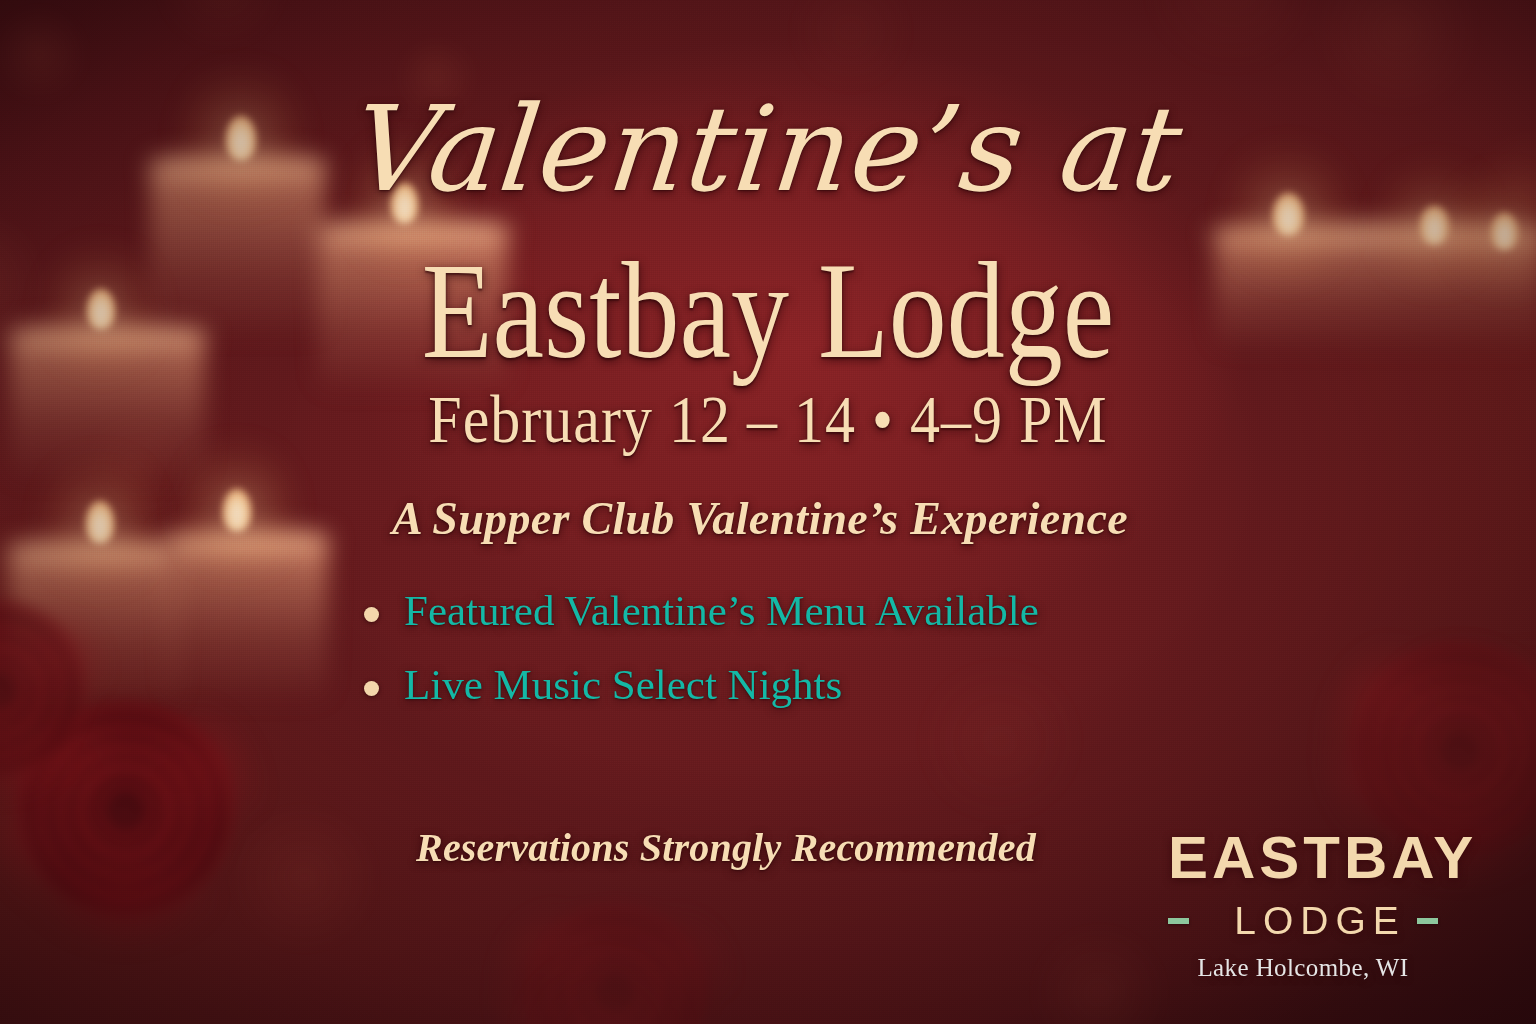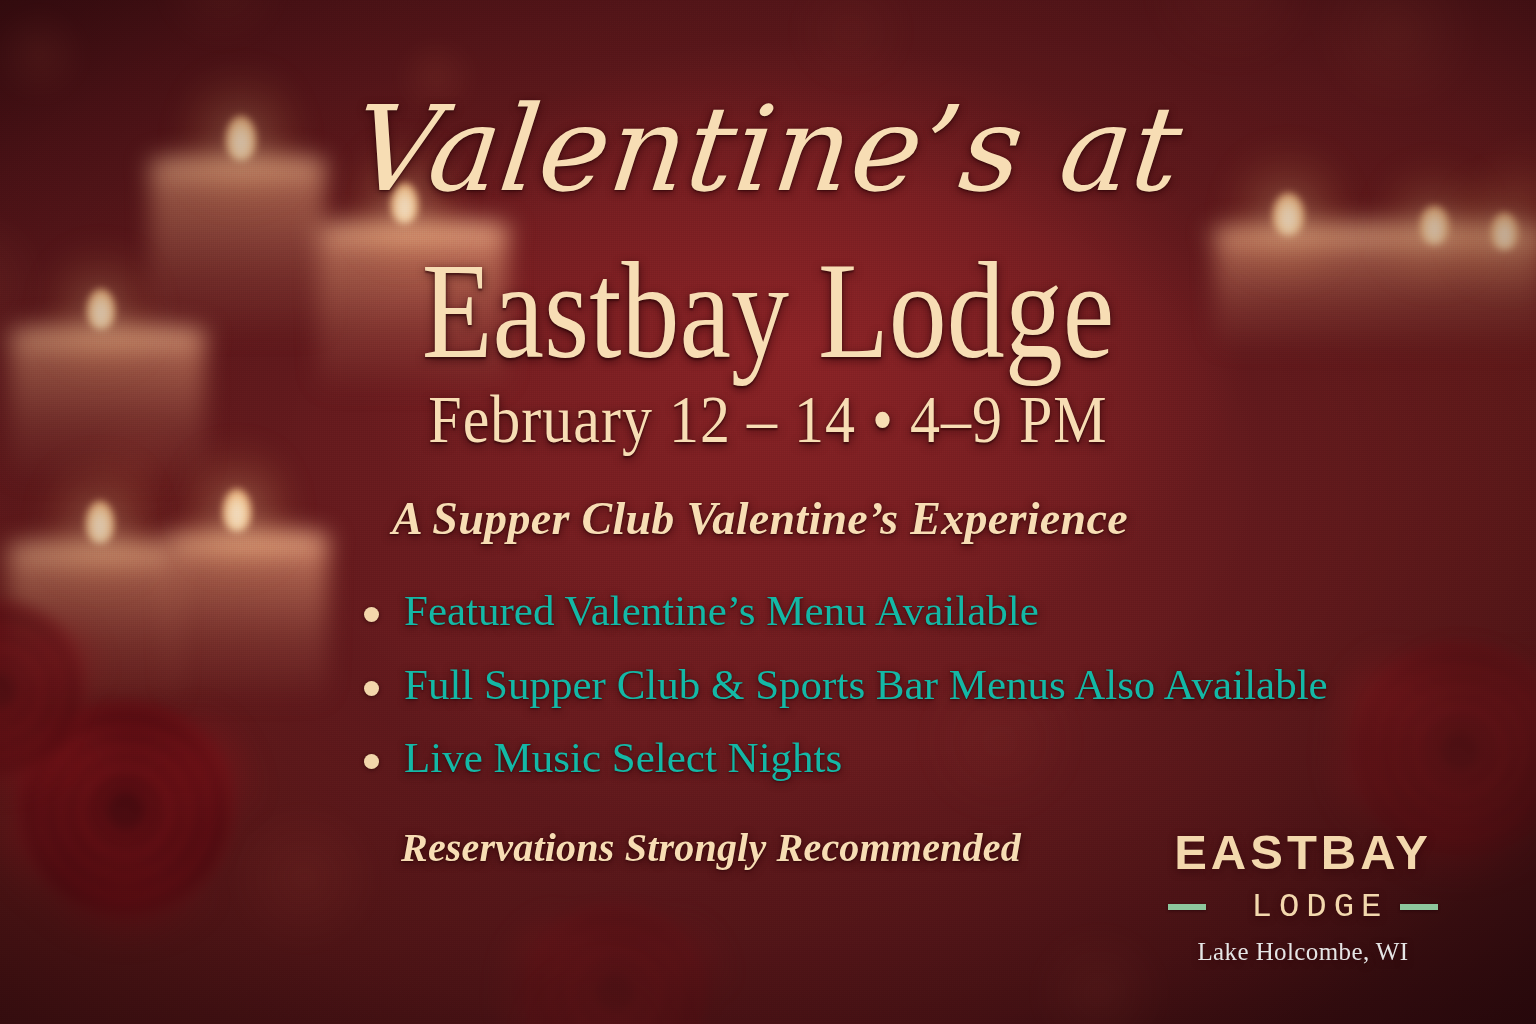--- a/index.html
+++ b/index.html
@@ -210,63 +210,63 @@
     left: 6px;
     top: 21px;
     width: 15px;
     height: 15px;
     border-radius: 50%;
     background: #f3d6ab;
     box-shadow: 0 1px 4px rgba(40,5,8,.7);
   }
 
   .reservations {
-    left: 401px;
+    left: 416px;
     top: 824px;
     font-family: "Liberation Serif", serif;
     font-style: italic;
     font-weight: 700;
     font-size: 40px;
     letter-spacing: .2px;
   }
 
   
   .logo {
     position: absolute;
     left: 1168px;
     top: 828px;
     width: 270px;
     text-align: center;
   }
   .logo-eastbay {
     font-family: "Liberation Sans", sans-serif;
     font-weight: 700;
-    font-size: 49px;
+    font-size: 60px;
     letter-spacing: 4px;
     color: #f3d8ad;
     line-height: 1;
     text-shadow: 0 2px 8px rgba(48,6,10,.7);
   }
   .logo-lodge-row {
     display: flex;
     align-items: center;
     justify-content: center;
     gap: 11px;
     margin-top: 13px;
   }
   .logo-rule {
     height: 6px;
     flex: 1 1 auto;
     background: #8dc79d;
     box-shadow: 0 1px 3px rgba(30,4,8,.6);
   }
   .logo-lodge {
-    font-family: Liberation Mono, monospace;
+    font-family: Liberation Sans, sans-serif;
     font-weight: 400;
-    font-size: 34px;
+    font-size: 39px;
     letter-spacing: 7px;
     color: #f3d8ad;
     line-height: 1;
     text-shadow: 0 2px 7px rgba(48,6,10,.7);
     padding-left: 4px;
     margin-left: 30px;
   }
   .logo-city {
     margin-top: 14px;
     font-family: "Liberation Serif", serif;
@@ -345,24 +345,20 @@
     <div class="txt title-line">Eastbay Lodge</div>
 
     <div class="txt date-line">February 12 – 14  •  4–9 PM</div>
 
     <div class="txt subtitle-line">A Supper Club Valentine’s Experience</div>
 
     <ul class="bullets">
       <li>
         <span class="dot"></span>
         <span>Featured Valentine’s Menu Available</span>
-      </li>
-      <li>
-        <span class="dot"></span>
-        <span>Full Supper Club &amp; Sports Bar Menus Also Available</span>
       </li>
       <li>
         <span class="dot"></span>
         <span>Live Music Select Nights</span>
       </li>
     </ul>
 
     <div class="txt reservations">Reservations Strongly Recommended</div>
 
     <div class="logo">

